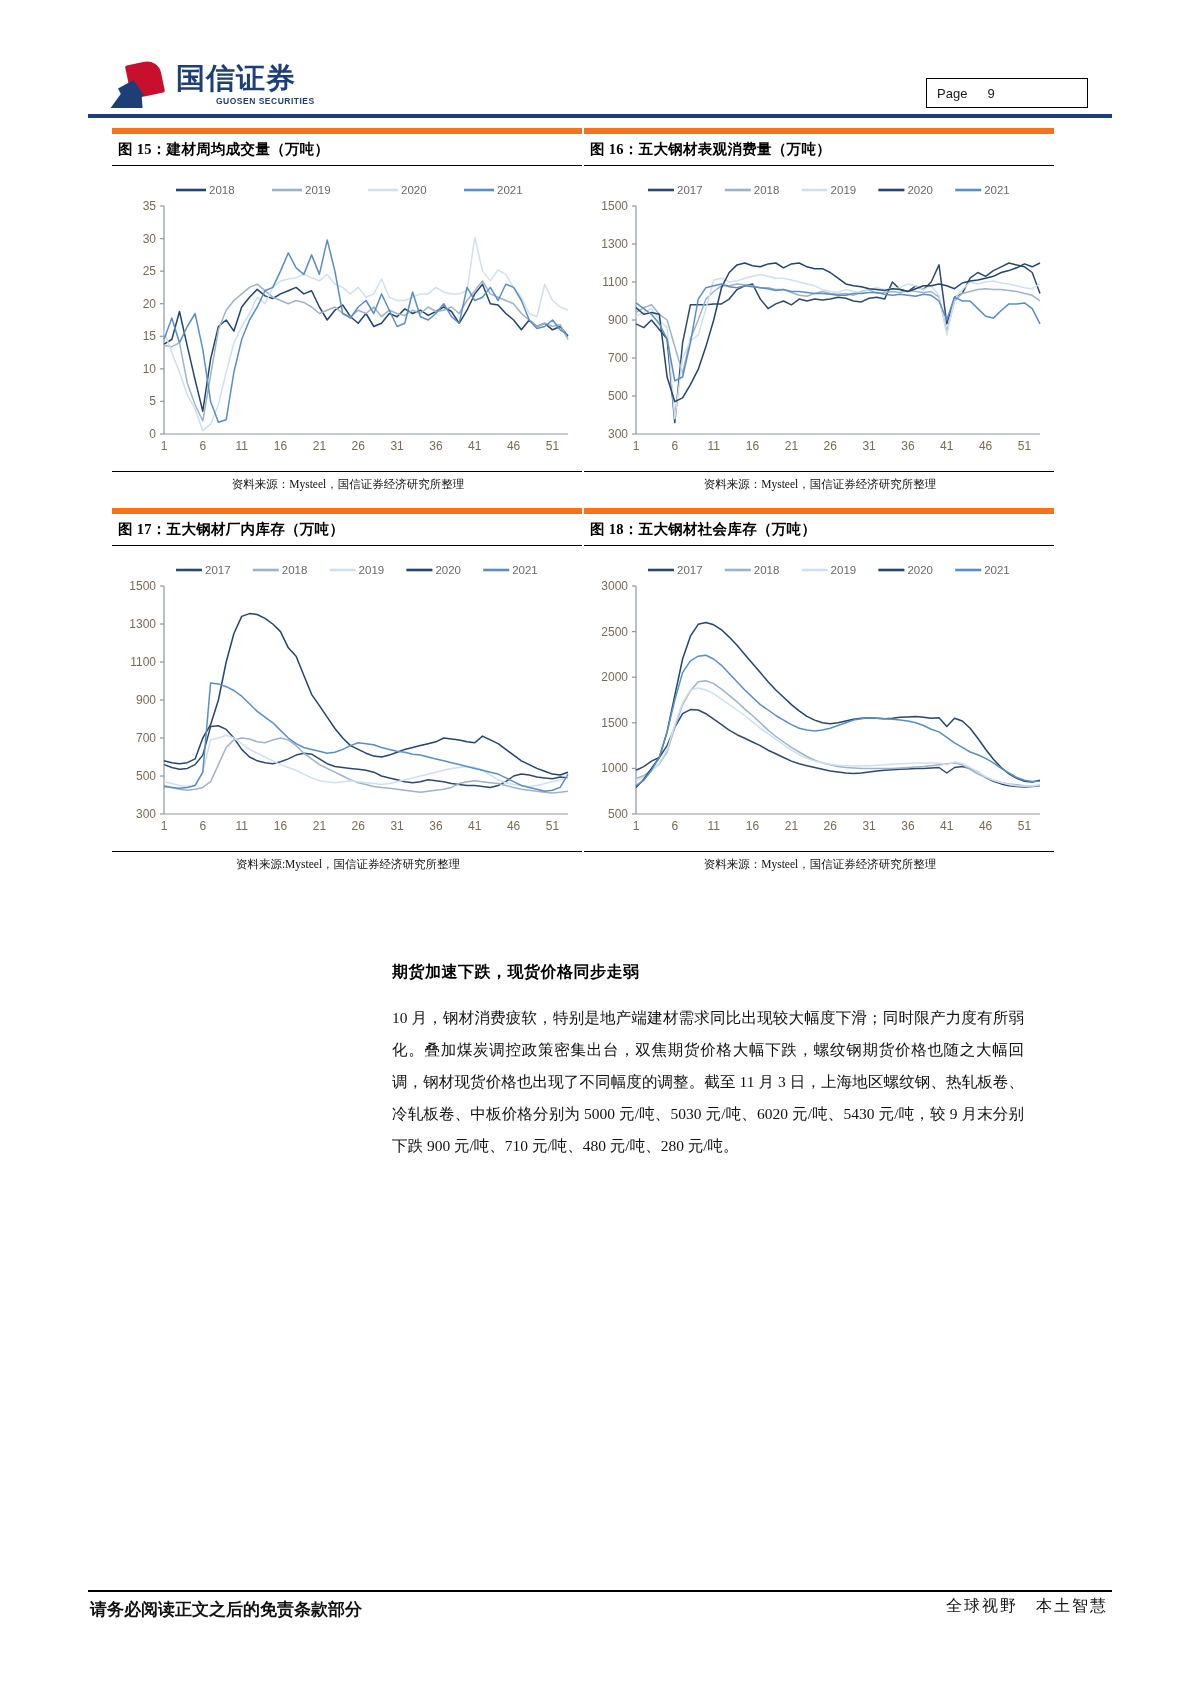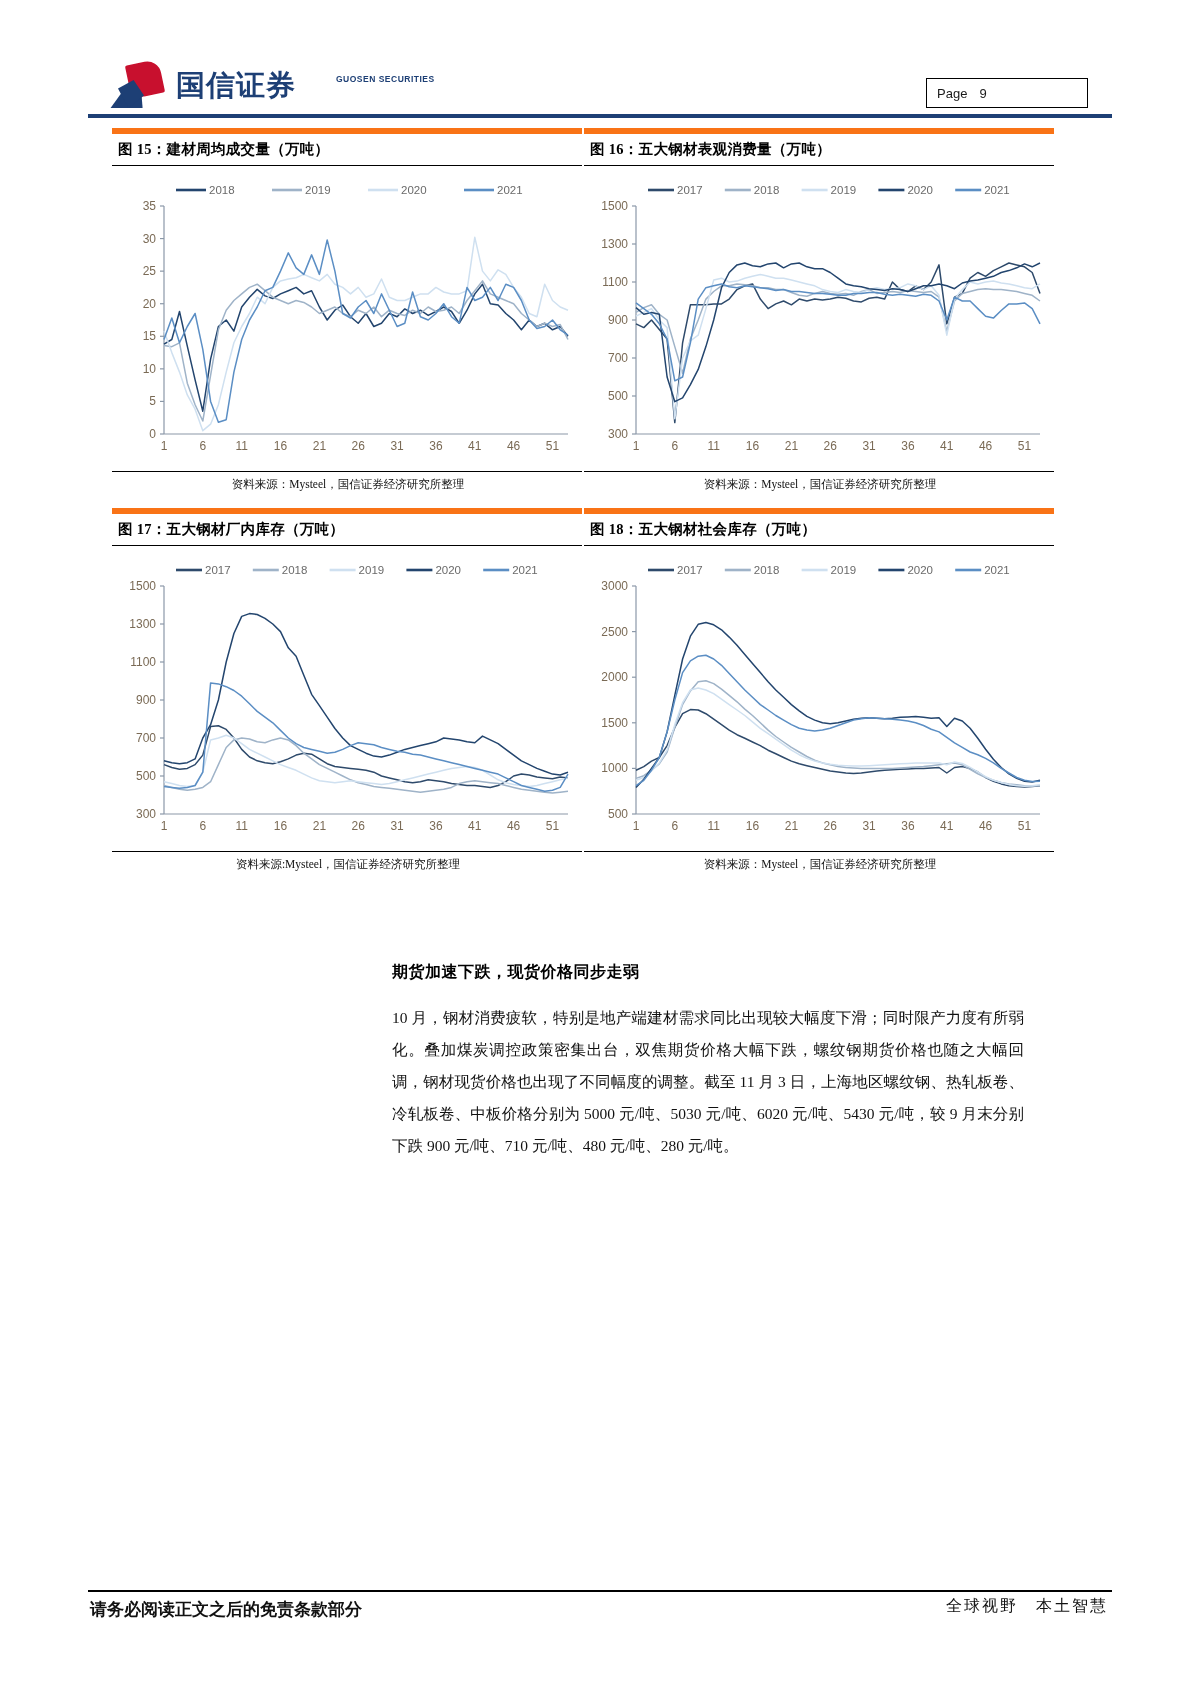--- a/index.html
+++ b/index.html
@@ -27,27 +27,27 @@
     position:absolute;left:16px;top:0;width:34px;height:34px;
     background:#c8102e;
     border-radius:2px 14px 2px 14px;
     transform:rotate(-12deg);
   }
   .logo-mark .blue2{
     position:absolute;left:6px;top:18px;width:26px;height:28px;
     background:#1d3f75;
     clip-path:polygon(0% 30%,60% 0%,100% 55%,40% 100%);
   }
-  .logo-text{display:flex;line-height:1;}
+  .logo-text{display:flex;flex-direction:column;line-height:1;}
   .logo-cn{font-family:"Liberation Sans","DejaVu Sans",sans-serif;font-size:29px;font-weight:bold;color:#1d3f75;letter-spacing:1px;}
   .logo-en{font-family:"Liberation Sans","DejaVu Sans",sans-serif;font-size:8.5px;font-weight:bold;color:#1d3f75;letter-spacing:.5px;margin-top:4px;padding-left:40px;}
   .page-box{
     position:absolute;right:112px;top:78px;width:150px;height:28px;
     border:1px solid #000;background:#fff;
-    display:flex;align-items:center;gap:12px;padding-left:10px;
+    display:flex;align-items:center;gap:20px;padding-left:10px;
     font-family:"Liberation Sans","DejaVu Sans",sans-serif;font-size:13px;
   }
   .header-rule{position:absolute;left:88px;top:114px;width:1024px;height:4px;background:#1d3f75;}
 
   
   .fig{position:absolute;width:470px;}
   .fig-left{left:112px;}
   .fig-right{left:584px;}
   .fig-row1{top:128px;}
   .fig-row2{top:508px;}

